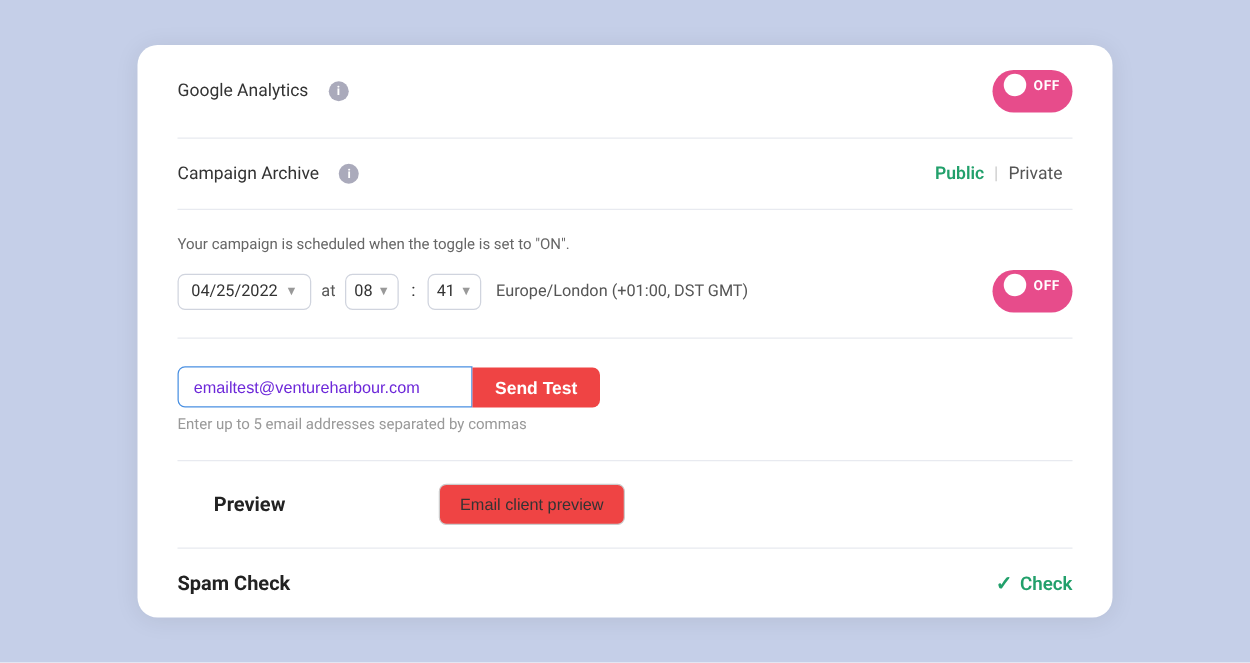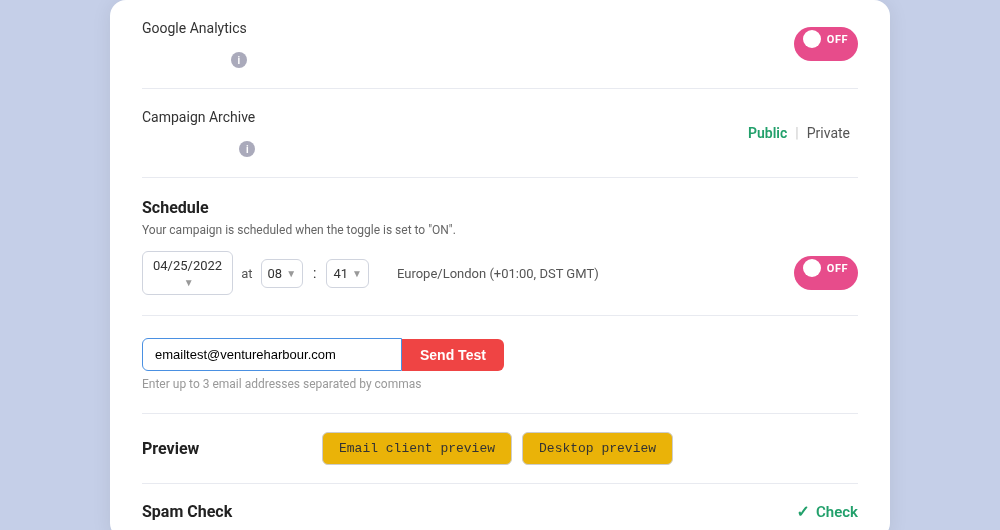--- a/index.html
+++ b/index.html
@@ -39,21 +39,20 @@
       align-items: center;
       justify-content: space-between;
     }
 
     .label-row {
       display: flex;
       align-items: flex-end;
       gap: 16px;
       color: #333;
       font-size: 14px;
-      flex-direction: column;
     }
 
     .info-icon {
       display: inline-flex;
       align-items: center;
       justify-content: center;
       width: 16px;
       height: 16px;
       border-radius: 50%;
       background: #aab;
@@ -140,21 +139,20 @@
       border: 1px solid #d0d4de;
       border-radius: 6px;
       padding: 6px 10px;
       font-size: 13px;
       color: #333;
       display: flex;
       align-items: center;
       gap: 4px;
       background: #fff;
       cursor: pointer;
-      flex-direction: column;
     }
 
     .at-label {
       font-size: 13px;
       color: #555;
     }
 
     .time-box {
       border: 1px solid #d0d4de;
       border-radius: 6px;
@@ -170,21 +168,21 @@
 
     .colon {
       font-size: 14px;
       color: #333;
       margin: 0 2px;
     }
 
     .timezone-label {
       font-size: 13px;
       color: #555;
-      margin-left: 20px;
+      margin-left: 4px;
     }
 
     .toggle-off {
       margin-left: auto;
     }
 
     
     .test-email-section {
       padding: 22px 32px;
     }
@@ -214,22 +212,22 @@
       display: flex;
       align-items: center;
       gap: 0;
     }
 
     .email-input {
       border: 1.5px solid #4a90e2;
       border-radius: 6px 0 0 6px;
       padding: 8px 12px;
       font-size: 13px;
-      color: #000000;
-      width: 260px;
+      color: #6d28d9;
+      width: 236px;
       outline: none;
     }
 
     .send-test-btn {
       background: #ef4444;
       color: #fff;
       border: none;
       border-radius: 0 6px 6px 0;
       padding: 8px 18px;
       font-size: 14px;
@@ -245,44 +243,44 @@
 
     
     .preview-section {
       padding: 18px 32px;
     }
 
     .preview-row {
       display: flex;
       align-items: center;
       gap: 0;
+      margin-left: 29px;
     }
 
     .preview-label {
       font-size: 16px;
       font-weight: 700;
       color: #222;
       min-width: 180px;
     }
 
     .preview-buttons {
       display: flex;
       gap: 10px;
     }
 
     .preview-btn {
       border: 1.5px solid #ccc;
       border-radius: 6px;
       padding: 8px 16px;
       font-size: 13px;
       color: #333;
-      background: #eab308;
+      background: #ef4444;
       cursor: pointer;
       font-weight: 500;
-      font-family: Liberation Mono, monospace;
     }
 
     
     .spam-section {
       padding: 18px 32px;
     }
 
     .spam-row {
       display: flex;
       justify-content: space-between;
@@ -344,21 +342,20 @@
         <span class="archive-option active">Public</span>
         <span class="archive-divider">|</span>
         <span class="archive-option inactive">Private</span>
       </div>
     </div>
   </div>
 
   <hr class="divider">
 
   <div class="section">
-    <div class="section-title">Schedule</div>
     <div class="section-desc">Your campaign is scheduled when the toggle is set to "ON".</div>
     <div class="schedule-row">
       <div class="date-picker">
         <span>04/25/2022</span>
         <span class="chevron-down">▼</span>
       </div>
       <span class="at-label">at</span>
       <div class="time-box">
         <span>08</span>
         <span class="chevron-down">▼</span>
@@ -378,33 +375,32 @@
 
   <hr class="divider">
 
   <div class="test-email-section">
     <div class="test-email-row">
       <div class="test-email-right">
         <div class="test-email-input-row">
           <input type="text" class="email-input" value="emailtest@ventureharbour.com" style="">
           <button class="send-test-btn">Send Test</button>
         </div>
-        <span class="hint-text">Enter up to 3 email addresses separated by commas</span>
+        <span class="hint-text">Enter up to 5 email addresses separated by commas</span>
       </div>
     </div>
   </div>
 
   <hr class="divider">
 
   <div class="preview-section">
     <div class="preview-row">
       <div class="preview-label">Preview</div>
       <div class="preview-buttons">
         <button class="preview-btn">Email client preview</button>
-        <button class="preview-btn">Desktop preview</button>
       </div>
     </div>
   </div>
 
   <hr class="divider">
 
   <div class="spam-section">
     <div class="spam-row">
       <div class="spam-label">Spam Check</div>
       <div class="spam-status">

